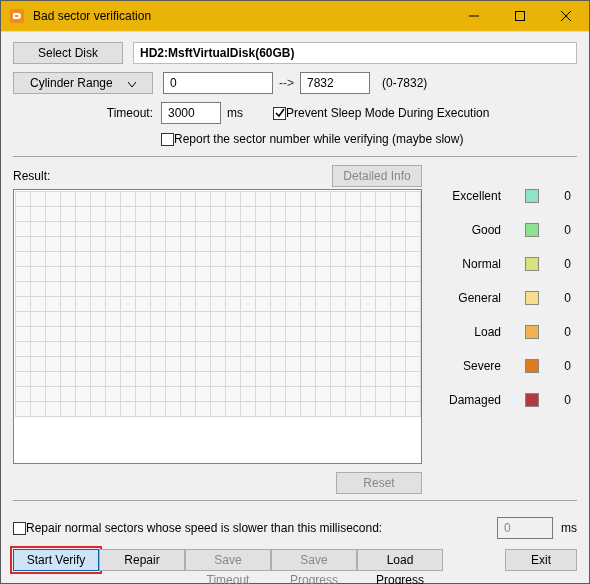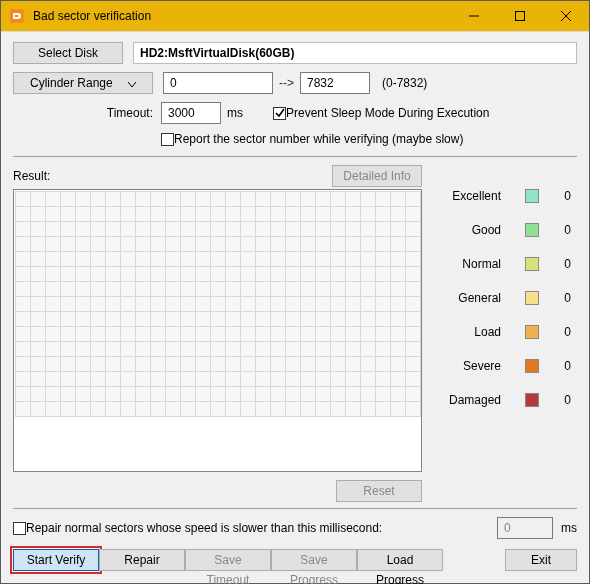--- a/index.html
+++ b/index.html
@@ -32,21 +32,21 @@
   .grid-wrap{flex:1;border:1px solid #828282;background:#fff;padding:1px;overflow:hidden}
   .cell-grid{width:100%;height:100%}
   .cell-row{display:flex}
   .cell{width:16px;height:16px;border:1px solid #d8d8d8;box-sizing:border-box;background:#f7f7f7;margin:0 -1px -1px 0}
   .legend{width:140px;padding:14px 6px 0 10px}
   .legend-item{display:flex;align-items:center;justify-content:flex-end;height:34px}
   .legend-label{text-align:right;margin-right:24px}
   .swatch{width:14px;height:14px;border:1px solid #888;box-sizing:border-box}
   .legend-count{width:22px;text-align:right;margin-left:10px}
   .reset-row{display:flex;justify-content:flex-end;margin-top:8px}
-  .bottom{margin-top:0}
+  .bottom{margin-top:8px}
   .btn-row{display:flex;margin-top:10px;align-items:center}
   .highlight{outline:2px solid #d82a2a;outline-offset:1px;border:1px solid #0a64ad;background:#cfe4f7}
   input[disabled]{background:#f0f0f0;color:#888}
 </style>
 </head>
 <body>
 
 <div class="window">
 
   <div class="titlebar">

